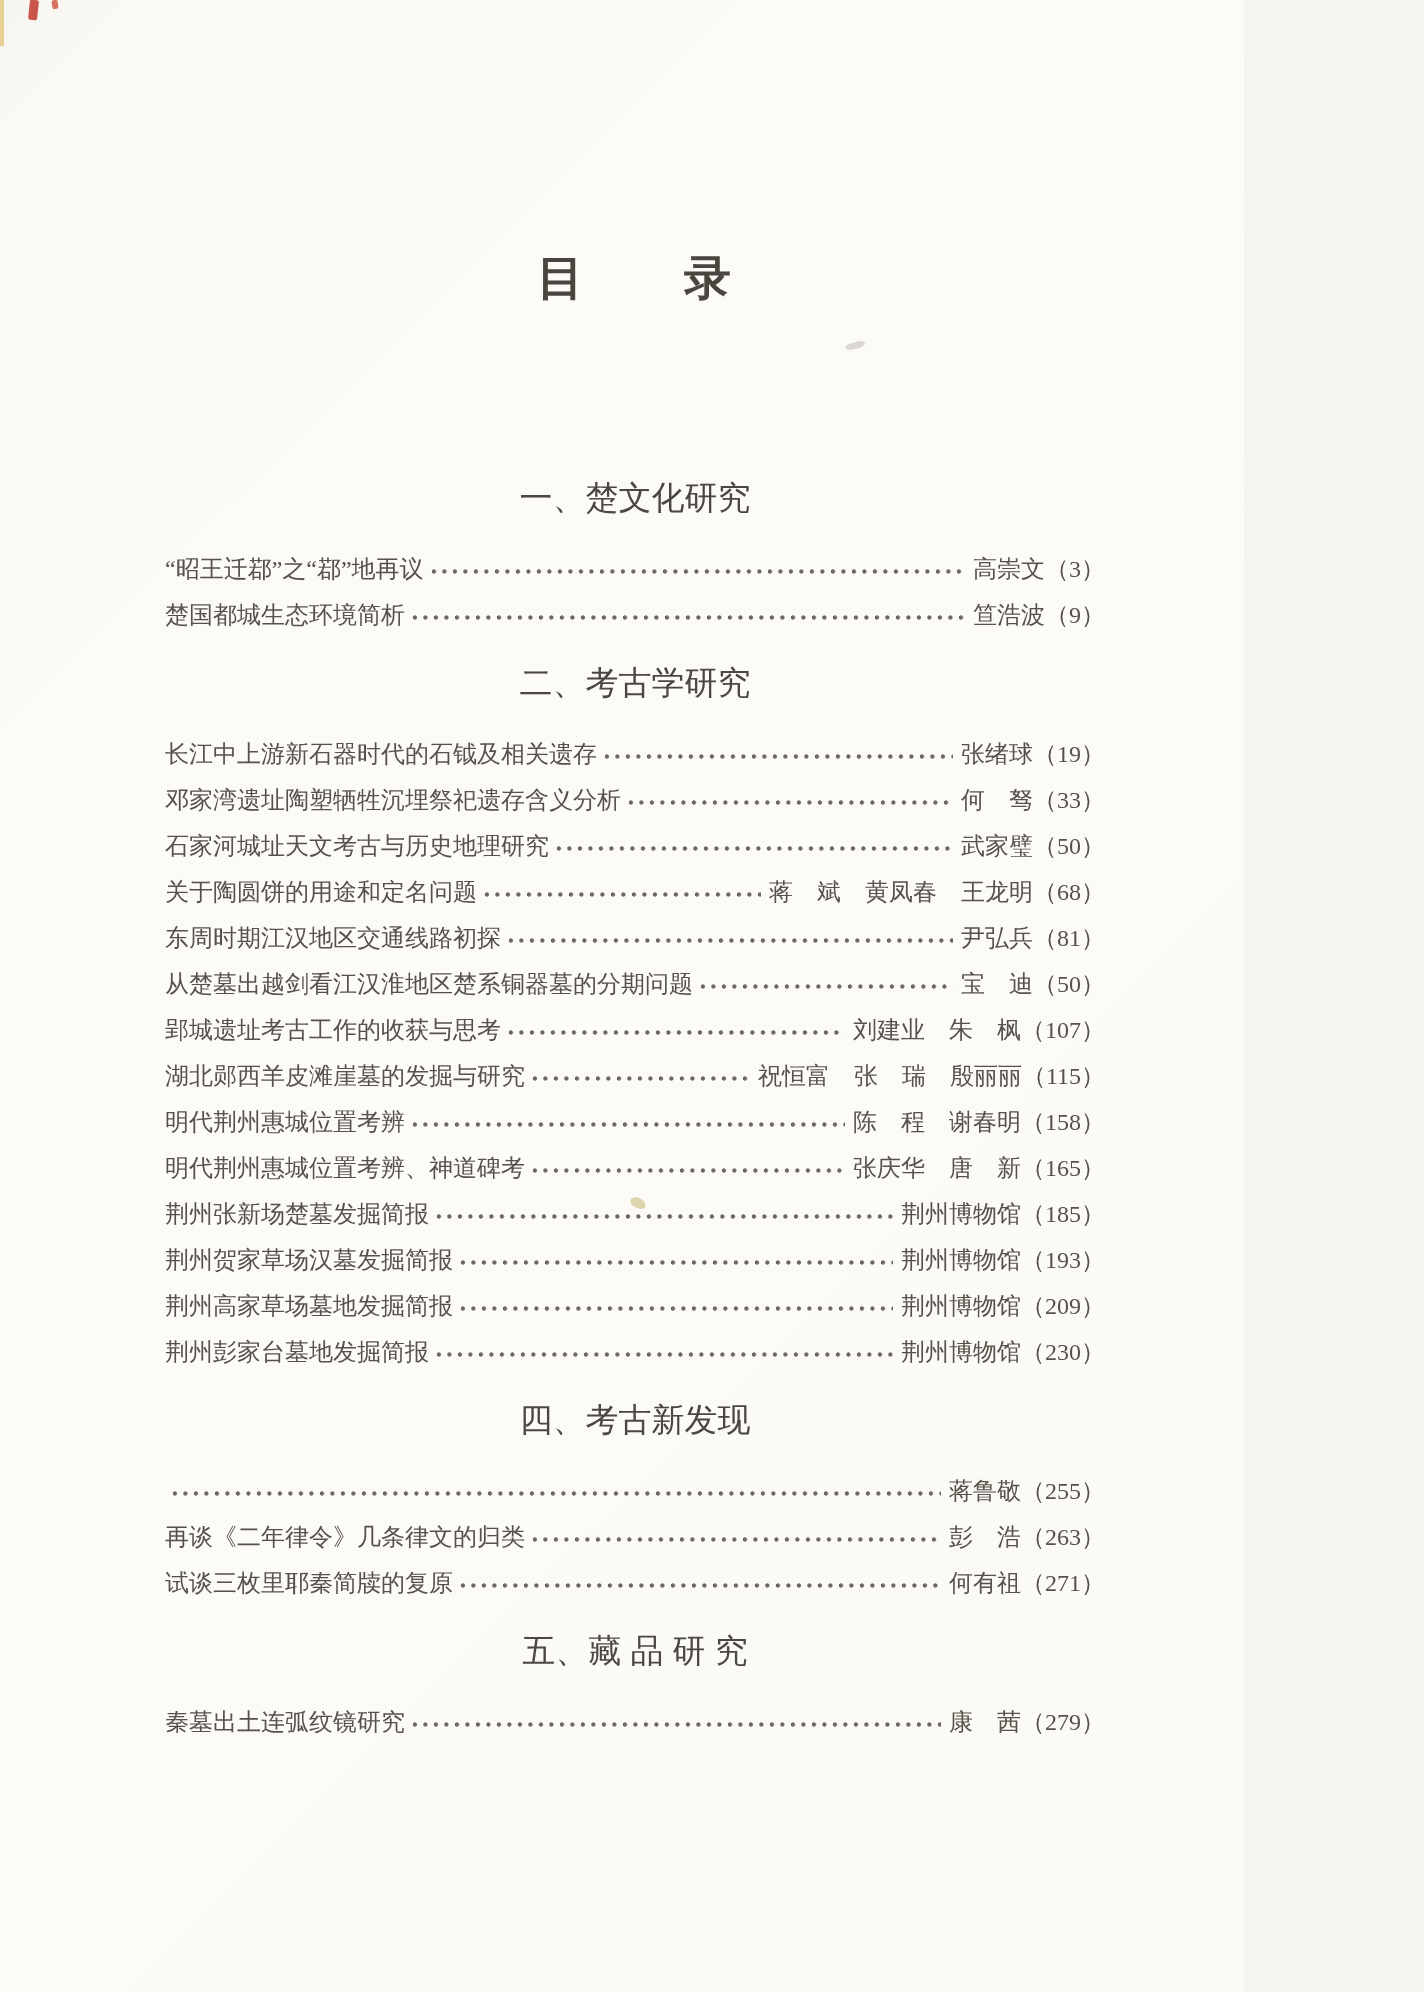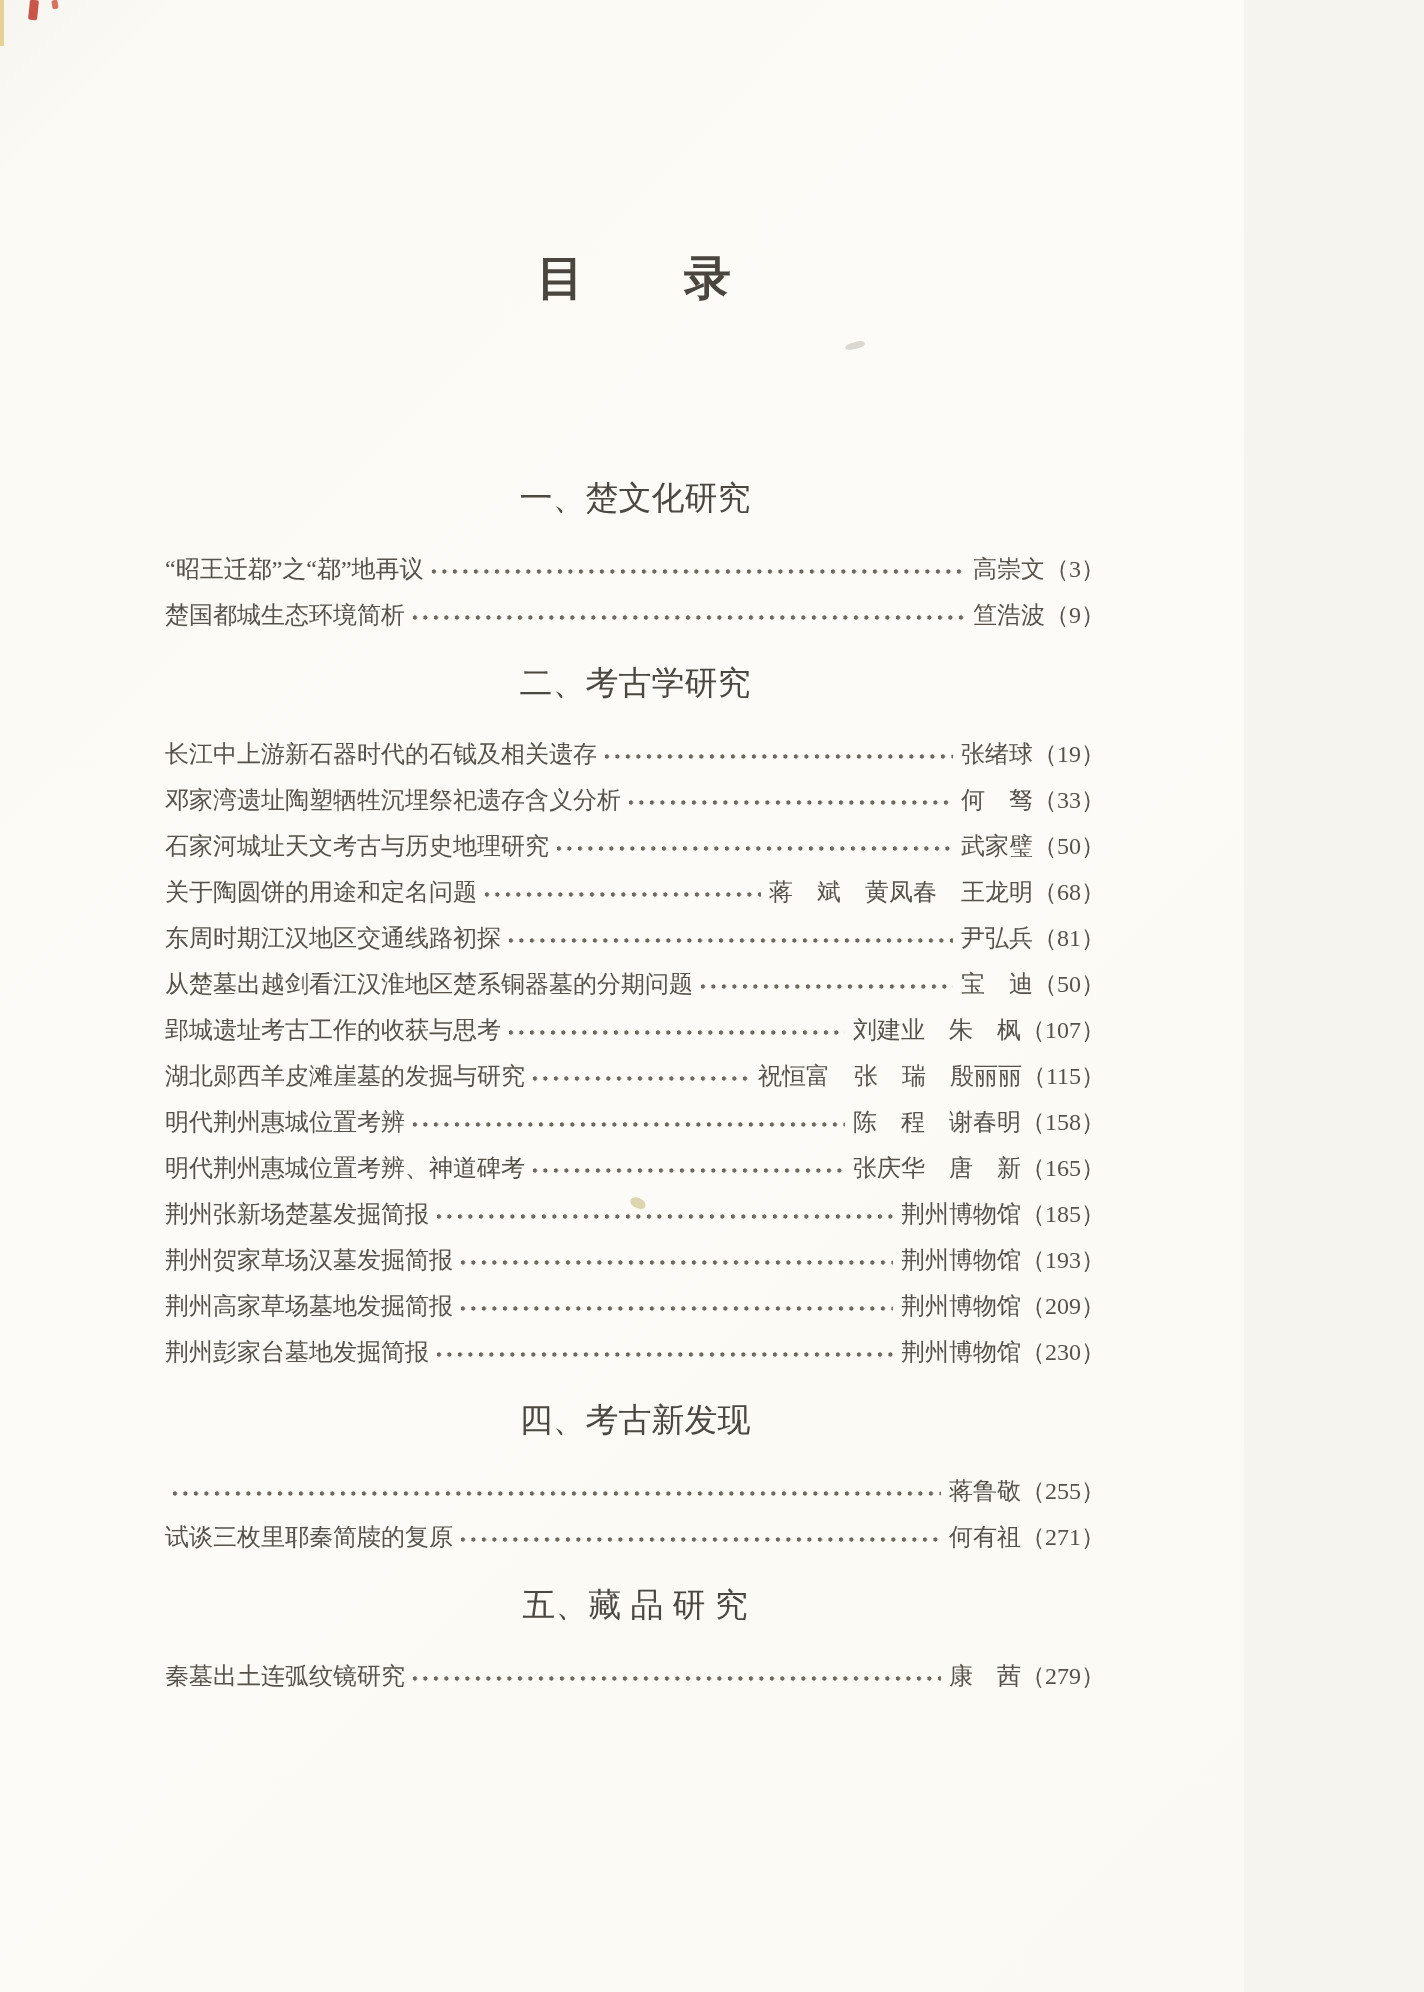--- a/index.html
+++ b/index.html
@@ -190,20 +190,25 @@
   </section>
 
   <section class="section">
     <h2 class="section-heading">四、考古新发现</h2>
     <div class="entries">
   <div class="entry-row">
     <span class="leader"></span>
     <span class="entry-byline"><span>蒋鲁敬</span><span class="entry-pageref">（255）</span></span>
   </div>
 
+  <div class="entry-row">
+    <span class="entry-title">再谈《二年律令》几条律文的归类</span>
+    <span class="leader"></span>
+    <span class="entry-byline"><span>彭　浩</span><span class="entry-pageref">（263）</span></span>
+  </div>
 
   <div class="entry-row">
     <span class="entry-title">试谈三枚里耶秦简牍的复原</span>
     <span class="leader"></span>
     <span class="entry-byline"><span>何有祖</span><span class="entry-pageref">（271）</span></span>
   </div>
 </div>
   </section>
 
   <section class="section">

